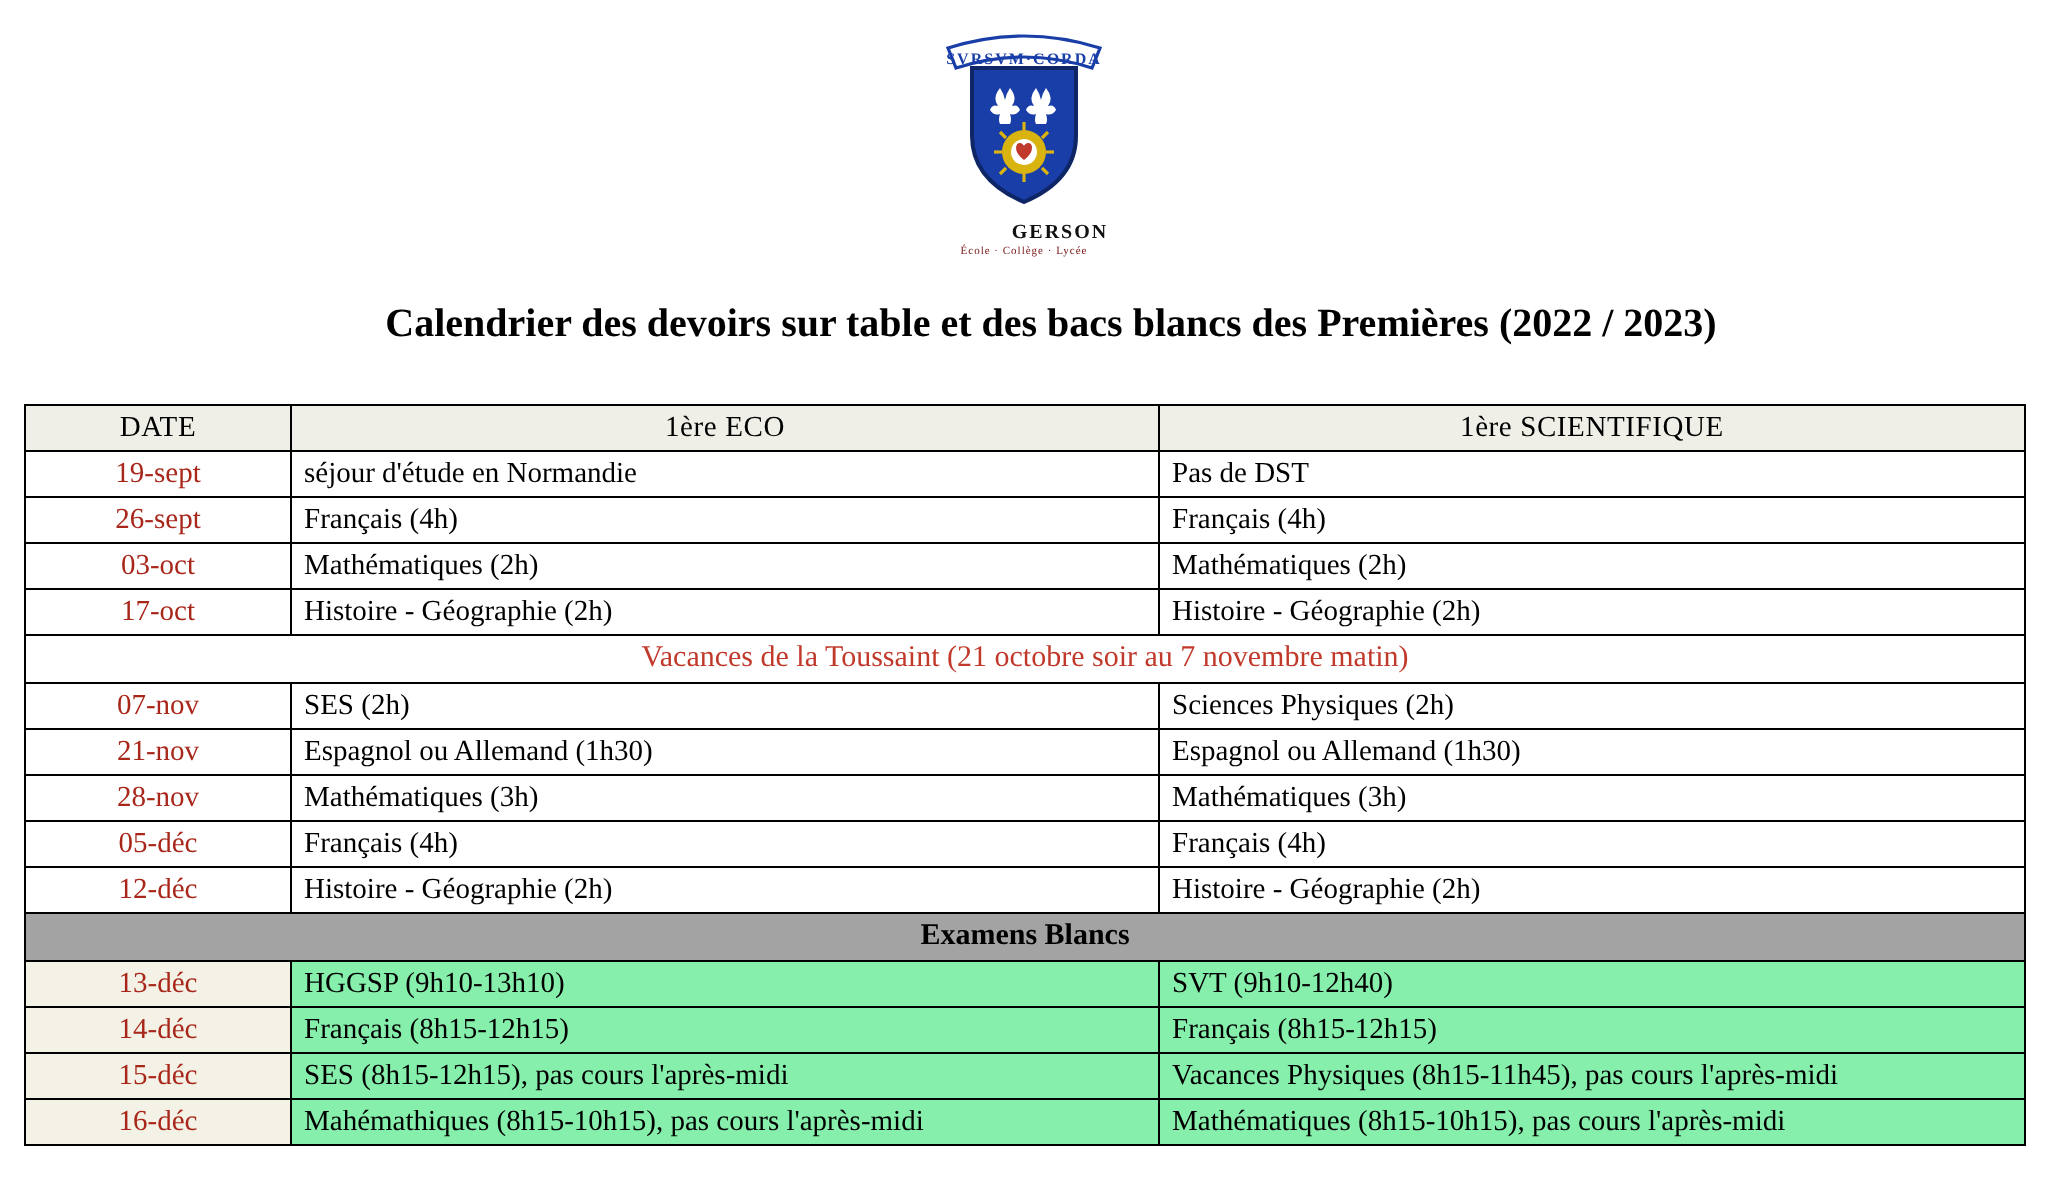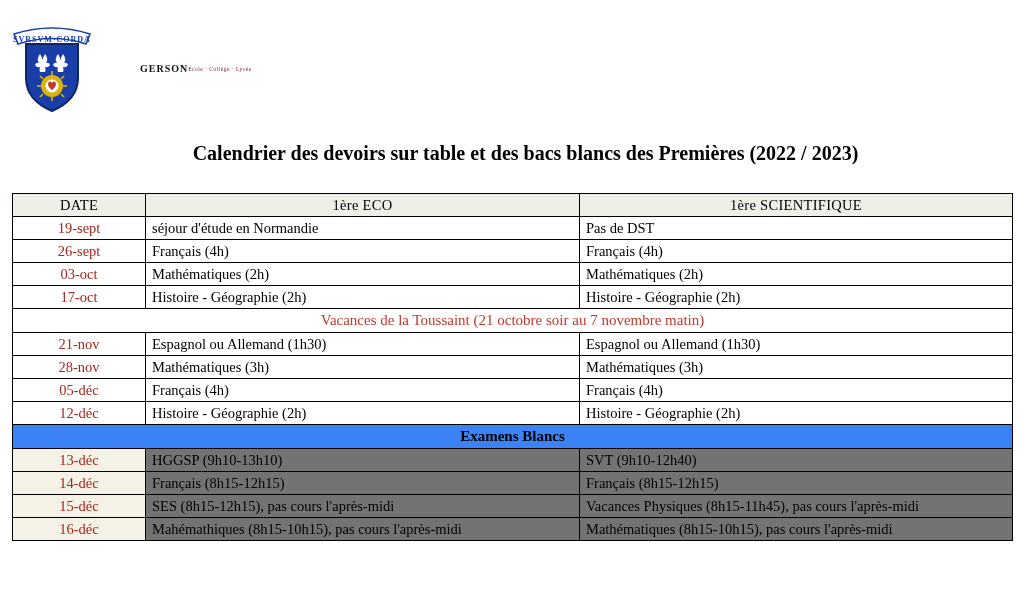--- a/index.html
+++ b/index.html
@@ -16,23 +16,23 @@
   }
   .page {
     position: relative;
     width: 1024px;
     height: 597px;
   }
   
   .logo-wrap {
     width: 100%;
     display: flex;
-    flex-direction: row;
+    flex-direction: column;
     align-items: center;
-    padding-top: 16px;
+    padding-top: 6px;
   }
   .crest {
     position: relative;
     width: 104px;
     height: 104px;
   }
   .crest svg { display: block; }
   .school-name {
     font-family: "Liberation Serif", serif;
     font-size: 10px;
@@ -104,24 +104,24 @@
     color: #c0392b;
     font-weight: normal;
     font-size: 15px;
     background: #ffffff;
     height: 21px;
   }
   tr.examens td {
     text-align: center;
     font-weight: bold;
     font-size: 15px;
-    background: #3b82f6;
+    background: #a3a3a3;
     height: 21px;
   }
-  tr.shaded td { background: #737373; }
+  tr.shaded td { background: #86efac; }
   tr.shaded td.date { background: #f4f1e6; }
 </style>
 </head>
 <body>
 
 <div class="page">
 
   <div class="logo-wrap">
     <div class="crest">
       <svg width="104" height="104" viewBox="0 0 104 104" xmlns="http://www.w3.org/2000/svg">
@@ -191,20 +191,25 @@
         </tr>
         <tr>
           <td class="date">17-oct</td>
           <td class="subject">Histoire - Géographie (2h)</td>
           <td class="subject">Histoire - Géographie (2h)</td>
         </tr>
         <tr class="vacances">
           <td colspan="3">Vacances de la Toussaint (21 octobre soir au 7 novembre matin)</td>
         </tr>
         <tr>
+          <td class="date">07-nov</td>
+          <td class="subject">SES (2h)</td>
+          <td class="subject">Sciences Physiques (2h)</td>
+        </tr>
+        <tr>
           <td class="date">21-nov</td>
           <td class="subject">Espagnol ou Allemand (1h30)</td>
           <td class="subject">Espagnol ou Allemand (1h30)</td>
         </tr>
         <tr>
           <td class="date">28-nov</td>
           <td class="subject">Mathématiques (3h)</td>
           <td class="subject">Mathématiques (3h)</td>
         </tr>
         <tr>

